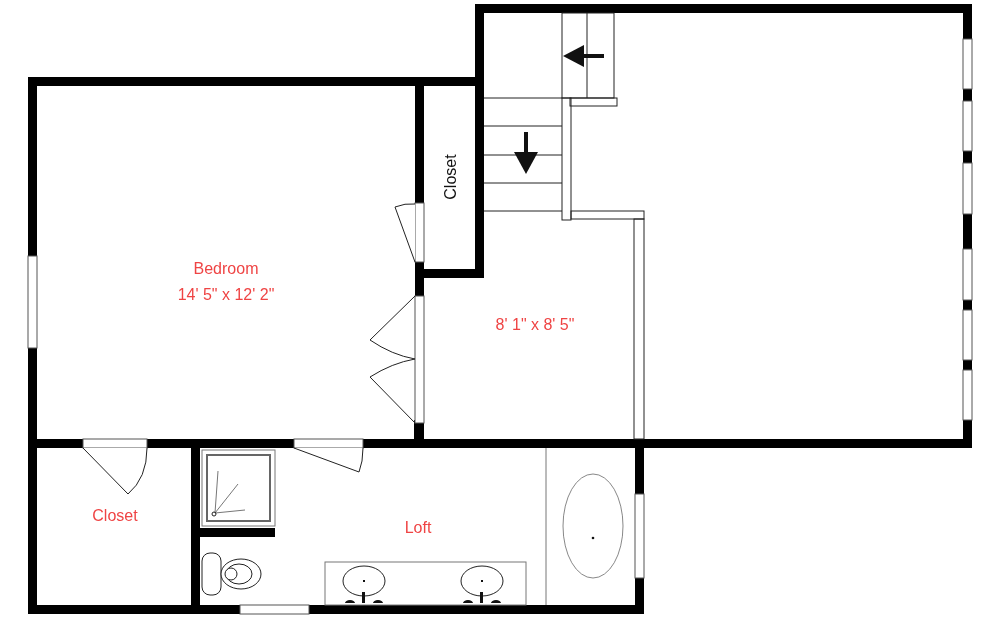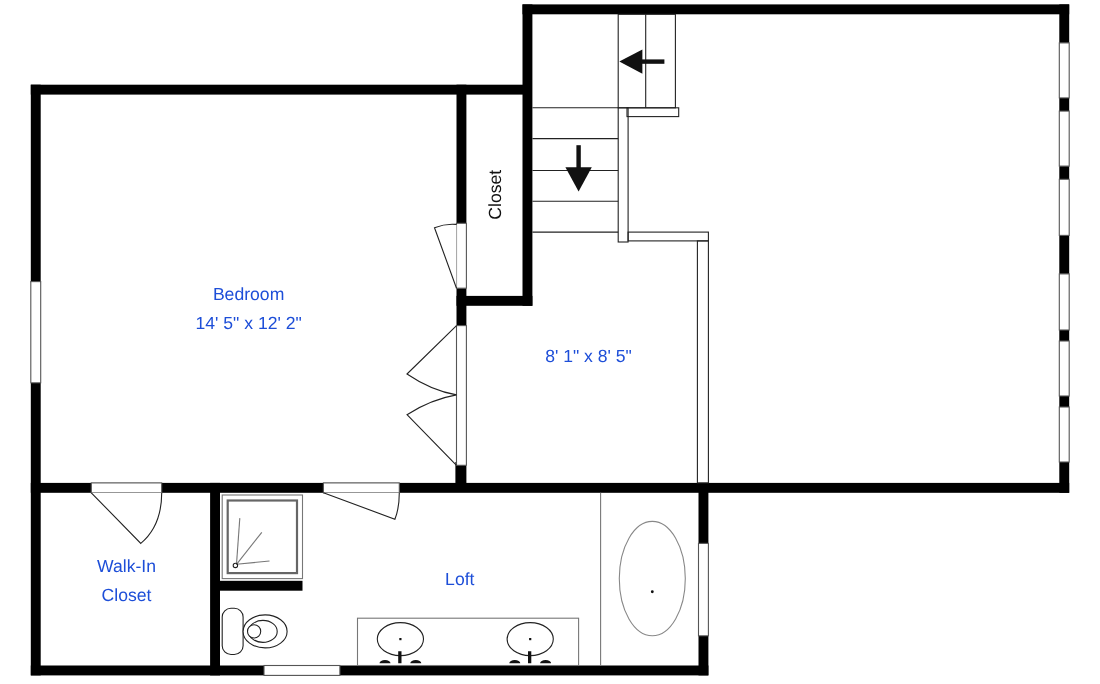--- a/index.html
+++ b/index.html
@@ -3,21 +3,21 @@
 <meta charset="utf-8">
 <style>
   html, body { margin: 0; padding: 0; background: #ffffff; }
   body { width: 1000px; height: 622px; overflow: hidden; position: relative; font-family: "Liberation Sans", sans-serif; }
   svg.plan { position: absolute; left: 0; top: 0; }
   .wall { fill: #000000; }
   .thin { fill: none; stroke: #222; stroke-width: 1; }
   .thin-g { fill: none; stroke: #777; stroke-width: 1; }
   .win { fill: #ffffff; stroke: #555; stroke-width: 1; }
   .door { fill: #ffffff; stroke: #222; stroke-width: 1; }
-  .label { position: absolute; color: #1d4ed8; font-size: 16px; text-align: center; white-space: nowrap; line-height: 26px; }
+  .label { position: absolute; color: #ef4444; font-size: 16px; text-align: center; white-space: nowrap; line-height: 26px; }
   .vlabel { position: absolute; color: #111; font-size: 16px; transform: rotate(-90deg); transform-origin: center; white-space: nowrap; }
 </style>
 </head>
 <body>
 
 <svg class="plan" width="1000" height="622" viewBox="0 0 1000 622">
 
   <g>
 
     <rect class="wall" x="28" y="77" width="454" height="9"></rect>
@@ -141,17 +141,16 @@
   <div>14' 5" x 12' 2"</div>
 </div>
 
 <div class="label" style="left:470px; top:312px; width:130px;">
   <div>8' 1" x 8' 5"</div>
 </div>
 
 <div class="vlabel" style="left:421px; top:167px; width:60px; height:20px; text-align:center; line-height:20px;">Closet</div>
 
 <div class="label" style="left:60px; top:503px; width:110px;">
-  <div>Walk-In</div>
   <div>Closet</div>
 </div>
 
 <div class="label" style="left:378px; top:515px; width:80px;">Loft</div>
 
 </body></html>

